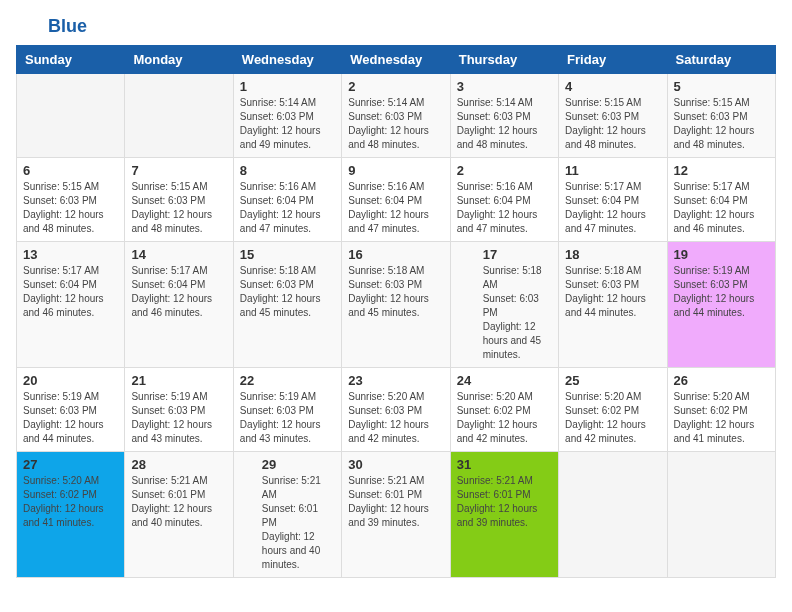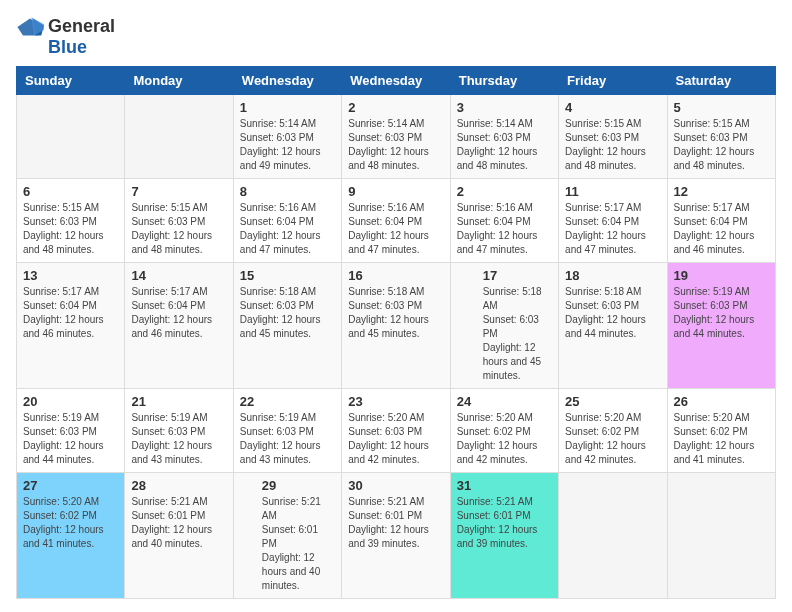--- a/index.html
+++ b/index.html
@@ -87,30 +87,20 @@
     }
     .empty-cell {
       background: #f5f5f5 !important;
     }
   </style>
 </head>
 <body>
 
 <div class="header">
   <div class="logo">
-    <div class="logo-row">
-      <svg class="logo-icon" viewBox="0 0 40 28" xmlns="http://www.w3.org/2000/svg">
-        <polygon points="20,2 38,14 30,26 10,26 2,14" fill="#1a5fa8" opacity="0.85"></polygon>
-        <polygon points="24,2 40,12 36,26 28,26" fill="#1a5fa8"></polygon>
-        <polygon points="22,0 40,10 40,18 26,26" fill="#4a90d9" opacity="0.7"></polygon>
-      </svg>
-      <div>
-        <span style="font-size:18px;font-weight:bold;color:#333;">General</span>
-      </div>
-    </div>
     <div style="margin-left:32px;">
       <span style="font-size:18px;font-weight:bold;color:#1a5fa8;">Blue</span>
     </div>
   </div>
   <div class="title-section">
     <div class="month-title"></div>
     <div class="location-title"></div>
   </div>
 </div>
 
@@ -287,21 +277,21 @@
 Daylight: 12 hours and 42 minutes.</div>
         </td>
         <td style="background-color: rgb(255, 255, 255);">
           <span class="day-number">26</span>
           <div class="day-info" style="white-space: pre-line;">Sunrise: 5:20 AM
 Sunset: 6:02 PM
 Daylight: 12 hours and 41 minutes.</div>
         </td>
       </tr>
       <tr>
-        <td style="background-color: #7dd3fc;">
+        <td style="background-color: #0ea5e9;">
           <span class="day-number">27</span>
           <div class="day-info" style="white-space: pre-line;">Sunrise: 5:20 AM
 Sunset: 6:02 PM
 Daylight: 12 hours and 41 minutes.</div>
         </td>
         <td style="background-color: rgb(249, 249, 249);">
           <span class="day-number">28</span>
           <div class="day-info" style="white-space: pre-line;">Sunrise: 5:21 AM
 Sunset: 6:01 PM
 Daylight: 12 hours and 40 minutes.</div>
@@ -311,21 +301,21 @@
           <div class="day-info" style="white-space: pre-line;">Sunrise: 5:21 AM
 Sunset: 6:01 PM
 Daylight: 12 hours and 40 minutes.</div>
         </td>
         <td style="background-color: rgb(249, 249, 249);">
           <span class="day-number">30</span>
           <div class="day-info" style="white-space: pre-line;">Sunrise: 5:21 AM
 Sunset: 6:01 PM
 Daylight: 12 hours and 39 minutes.</div>
         </td>
-        <td style="background-color: #5eead4;">
+        <td style="background-color: #84cc16;">
           <span class="day-number">31</span>
           <div class="day-info" style="white-space: pre-line;">Sunrise: 5:21 AM
 Sunset: 6:01 PM
 Daylight: 12 hours and 39 minutes.</div>
         </td>
         <td class="empty-cell" style="background-color: rgb(245, 245, 245);"></td>
         <td class="empty-cell" style="background-color: rgb(245, 245, 245);"></td>
       </tr>
     </tbody>
 </table>

